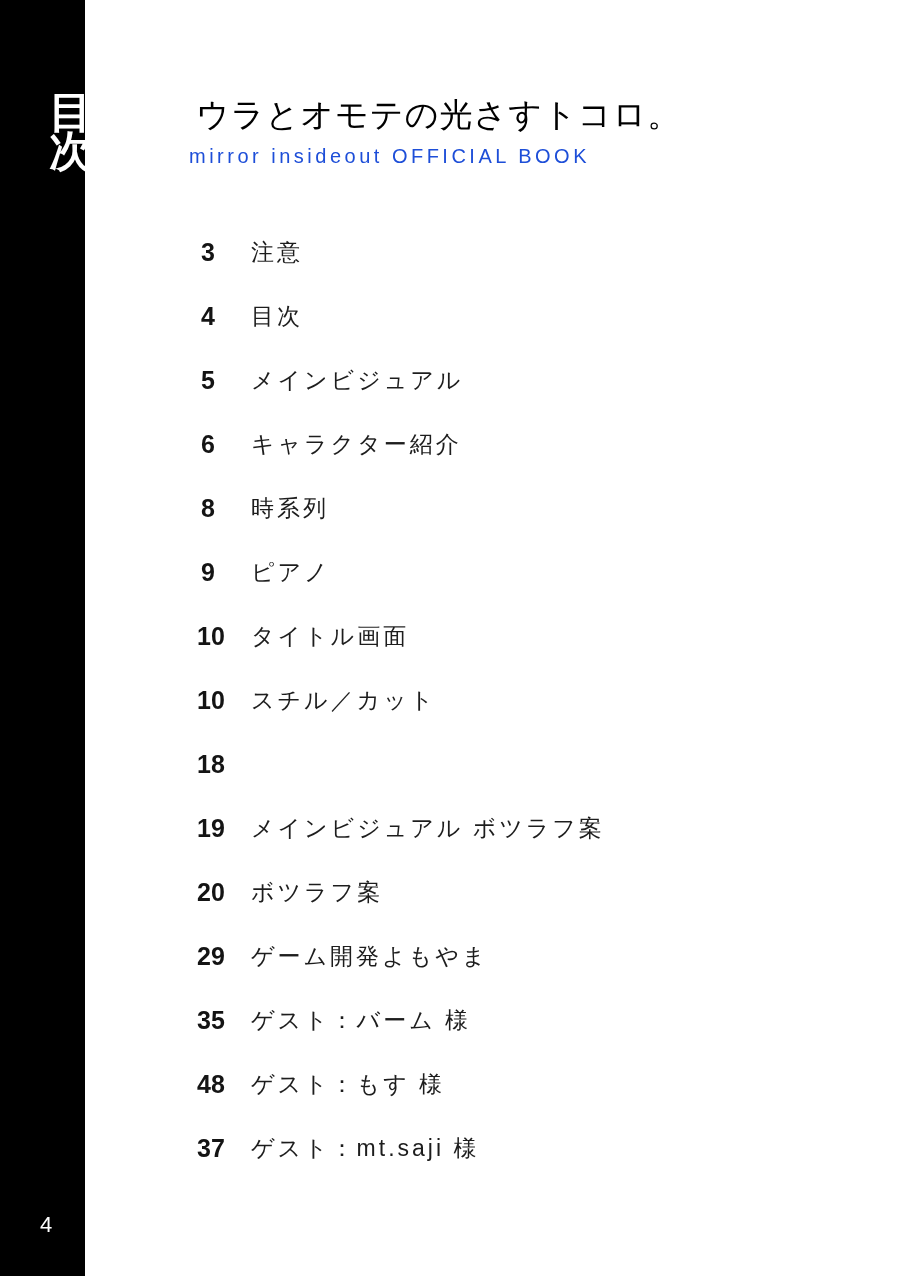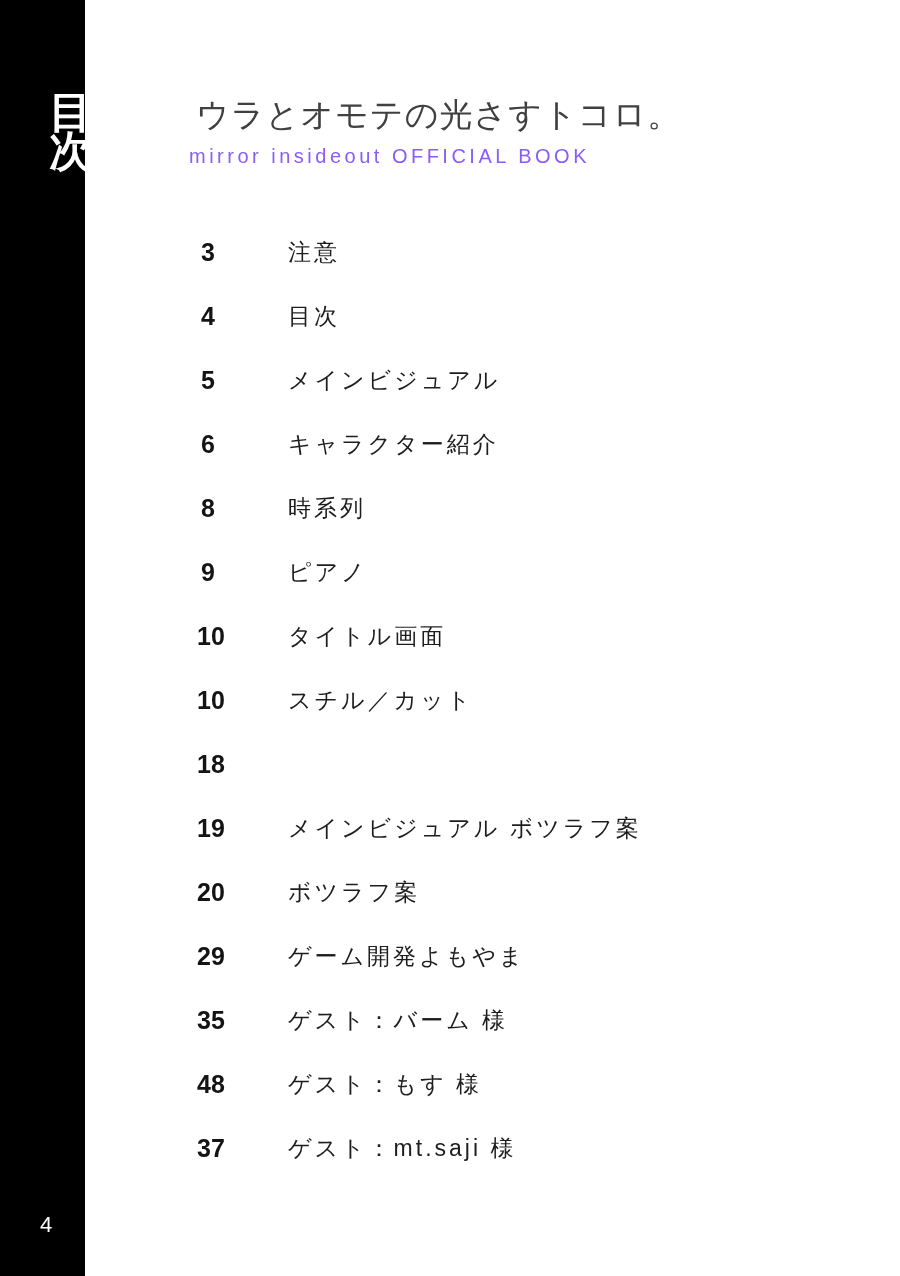--- a/index.html
+++ b/index.html
@@ -39,46 +39,46 @@
     font-size: 22px;
     color: #ffffff;
   }
   
   .header { position: absolute; left: 189px; top: 93px; }
   .book-title {
     margin: 0 0 7px 7px;
     font-size: 33px;
     font-weight: normal;
     letter-spacing: 1px;
-    color: #404040;
+    color: #000000;
     white-space: nowrap;
   }
   .book-subtitle {
     font-size: 20px;
     letter-spacing: 3.5px;
-    color: #8b5cf6;
+    color: #1d4ed8;
     white-space: nowrap;
   }
   
   .toc { position: absolute; left: 197px; top: 220px; }
   .toc-row {
     display: flex;
     align-items: center;
     height: 64px;
   }
   .toc-num {
     flex: 0 0 22px;
     width: 22px;
     text-align: center;
     font-size: 25px;
     font-weight: bold;
     color: #141414;
   }
   .toc-title {
-    margin-left: 69px;
+    margin-left: 32px;
     font-size: 23px;
     letter-spacing: 3px;
     color: #1d1d1d;
     white-space: pre;
   }
 </style>
 </head>
 <body>
 
 <div class="page">

